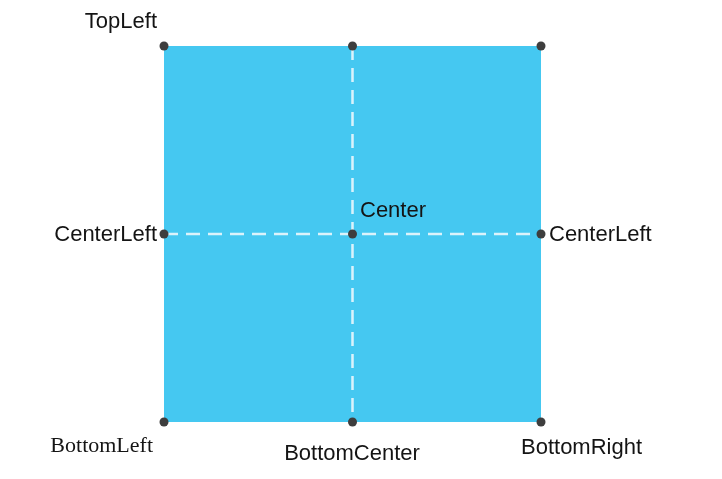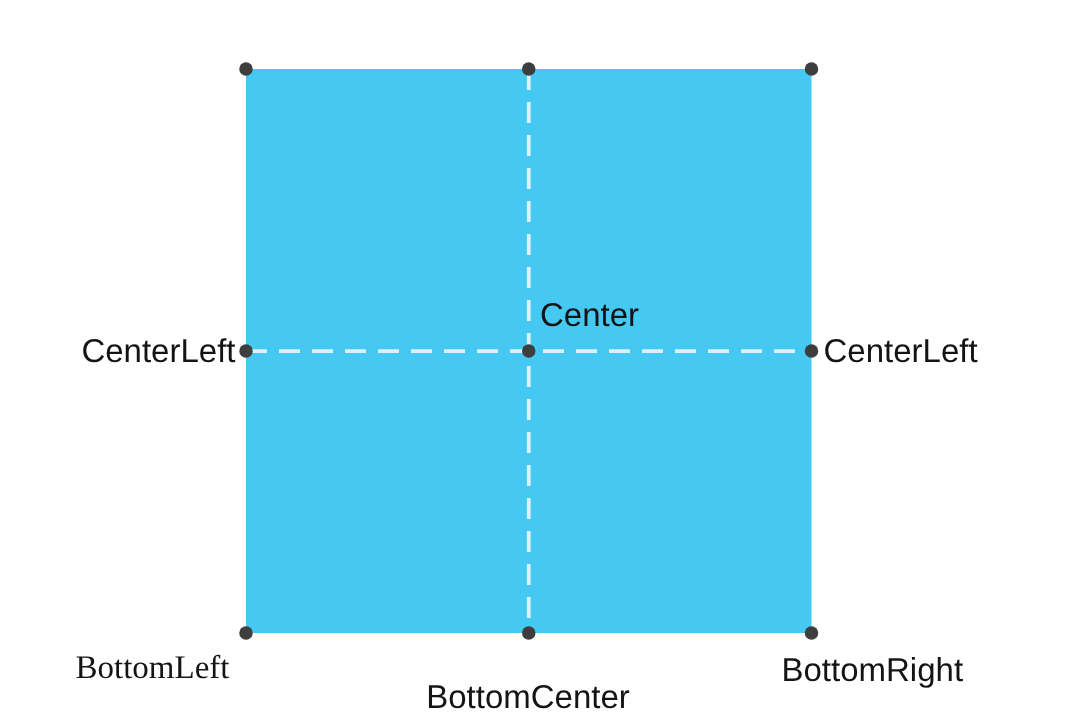--- a/index.html
+++ b/index.html
@@ -32,21 +32,21 @@
   
   .lbl-top-left      { right: 565px; top: 8px;  text-align: right; }
   .lbl-top-center    { left: 355px;  top: 8px;  transform: translateX(-50%); }
   .lbl-top-right     { left: 553px;  top: 8px; }
   
   .lbl-center-left   { right: 565px; top: 221px; text-align: right; }
   .lbl-center        { left: 360px;  top: 197px; }
   .lbl-center-right  { left: 549px;  top: 221px; }
   
   .lbl-bottom-left   { right: 569px; top: 432px; text-align: left; font-family: Liberation Serif, serif; }
-  .lbl-bottom-center { left: 352px;  top: 452px; transform: translateX(-50%); }
+  .lbl-bottom-center { left: 352px;  top: 440px; transform: translateX(-50%); }
   .lbl-bottom-right  { left: 521px;  top: 434px; }
 </style>
 </head>
 <body>
 
 <div class="canvas">
 
   <svg class="scene-svg" width="722" height="479" viewBox="0 0 722 479">
 
     <rect x="164" y="46" width="377" height="376" fill="#45c8f1"></rect>
@@ -58,20 +58,21 @@
     <circle cx="352.5" cy="46" r="4.5" fill="#3e3e3e"></circle>
     <circle cx="541" cy="46" r="4.5" fill="#3e3e3e"></circle>
     <circle cx="164" cy="234" r="4.5" fill="#3e3e3e"></circle>
     <circle cx="352.5" cy="234" r="4.5" fill="#3e3e3e"></circle>
     <circle cx="541" cy="234" r="4.5" fill="#3e3e3e"></circle>
     <circle cx="164" cy="422" r="4.5" fill="#3e3e3e"></circle>
     <circle cx="352.5" cy="422" r="4.5" fill="#3e3e3e"></circle>
     <circle cx="541" cy="422" r="4.5" fill="#3e3e3e"></circle>
   </svg>
 
+  <div class="anchor-label lbl-top-left">TopLeft</div>
   <div class="anchor-label lbl-center-left">CenterLeft</div>
   <div class="anchor-label lbl-center">Center</div>
   <div class="anchor-label lbl-center-right">CenterLeft</div>
   <div class="anchor-label lbl-bottom-left">BottomLeft</div>
   <div class="anchor-label lbl-bottom-center">BottomCenter</div>
   <div class="anchor-label lbl-bottom-right">BottomRight</div>
 
 </div>
 
 </body></html>

